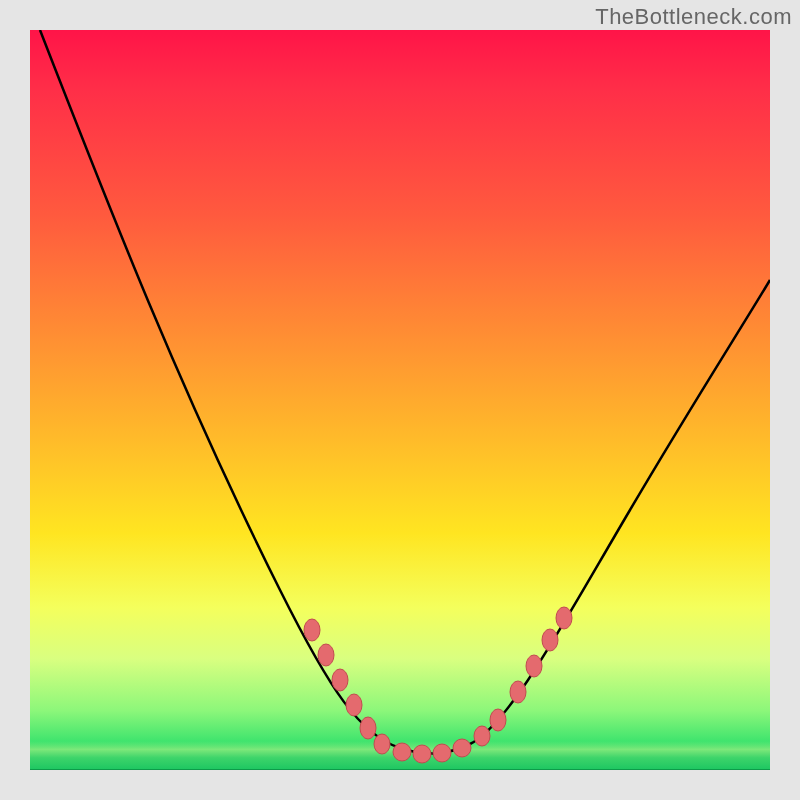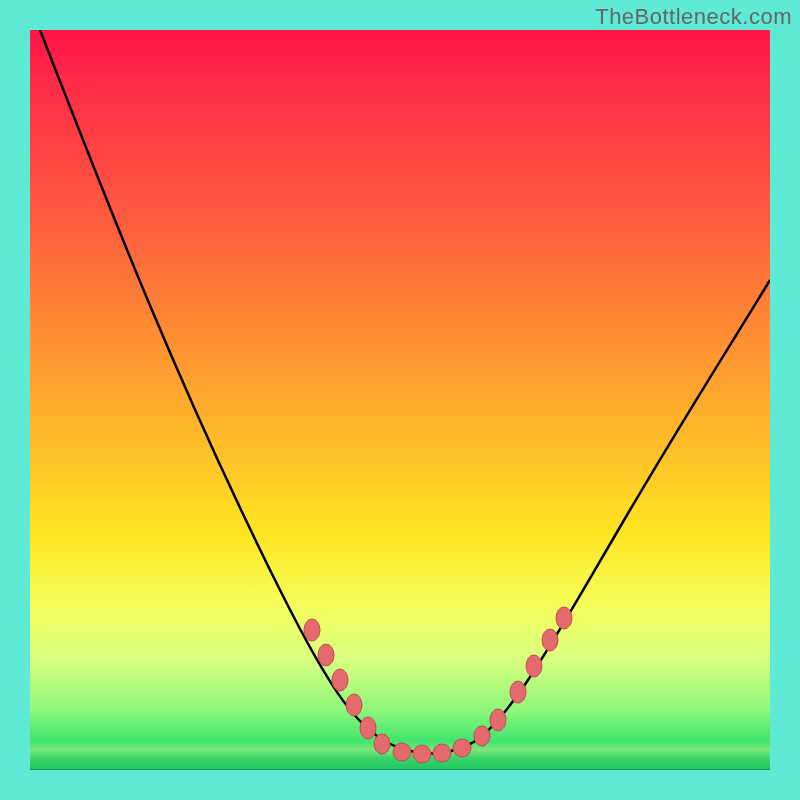--- a/index.html
+++ b/index.html
@@ -8,21 +8,21 @@
     width: 800px;
     height: 800px;
     background: #000;
     overflow: hidden;
     font-family: Arial, Helvetica, sans-serif;
   }
   .stage {
     position: relative;
     width: 800px;
     height: 800px;
-    background: #5eead4;
+    background: #e5e5e5;
   }
   .plot-area {
     position: absolute;
     left: 30px;
     top: 30px;
     width: 740px;
     height: 740px;
     
     background: linear-gradient(
       to bottom,

